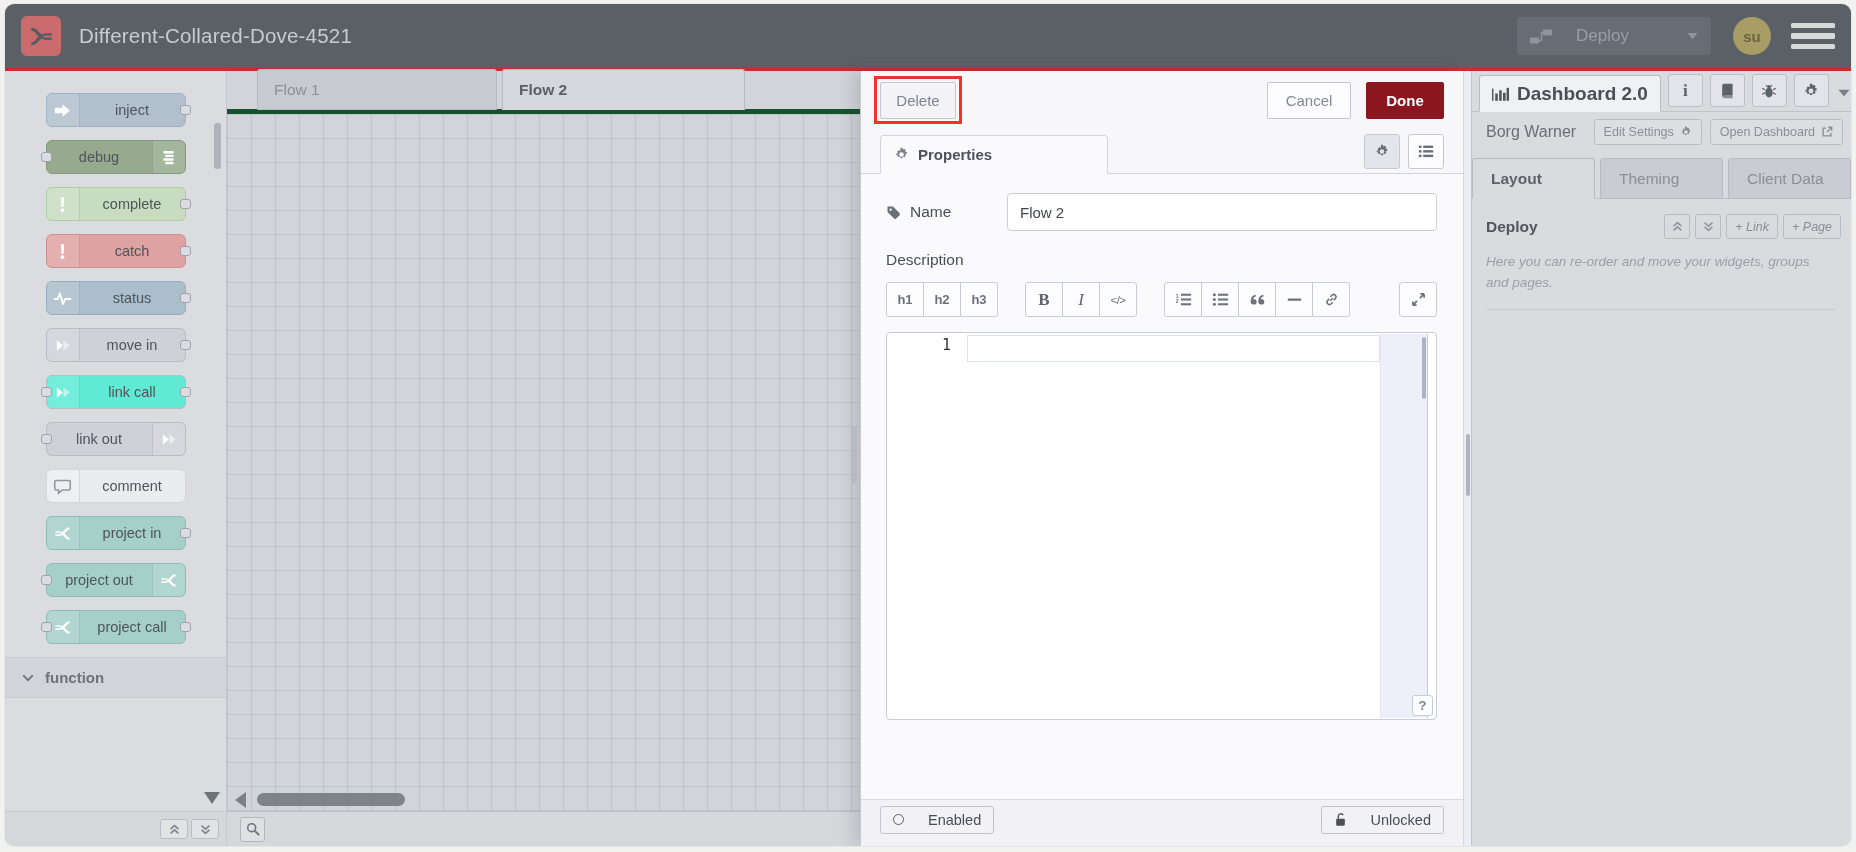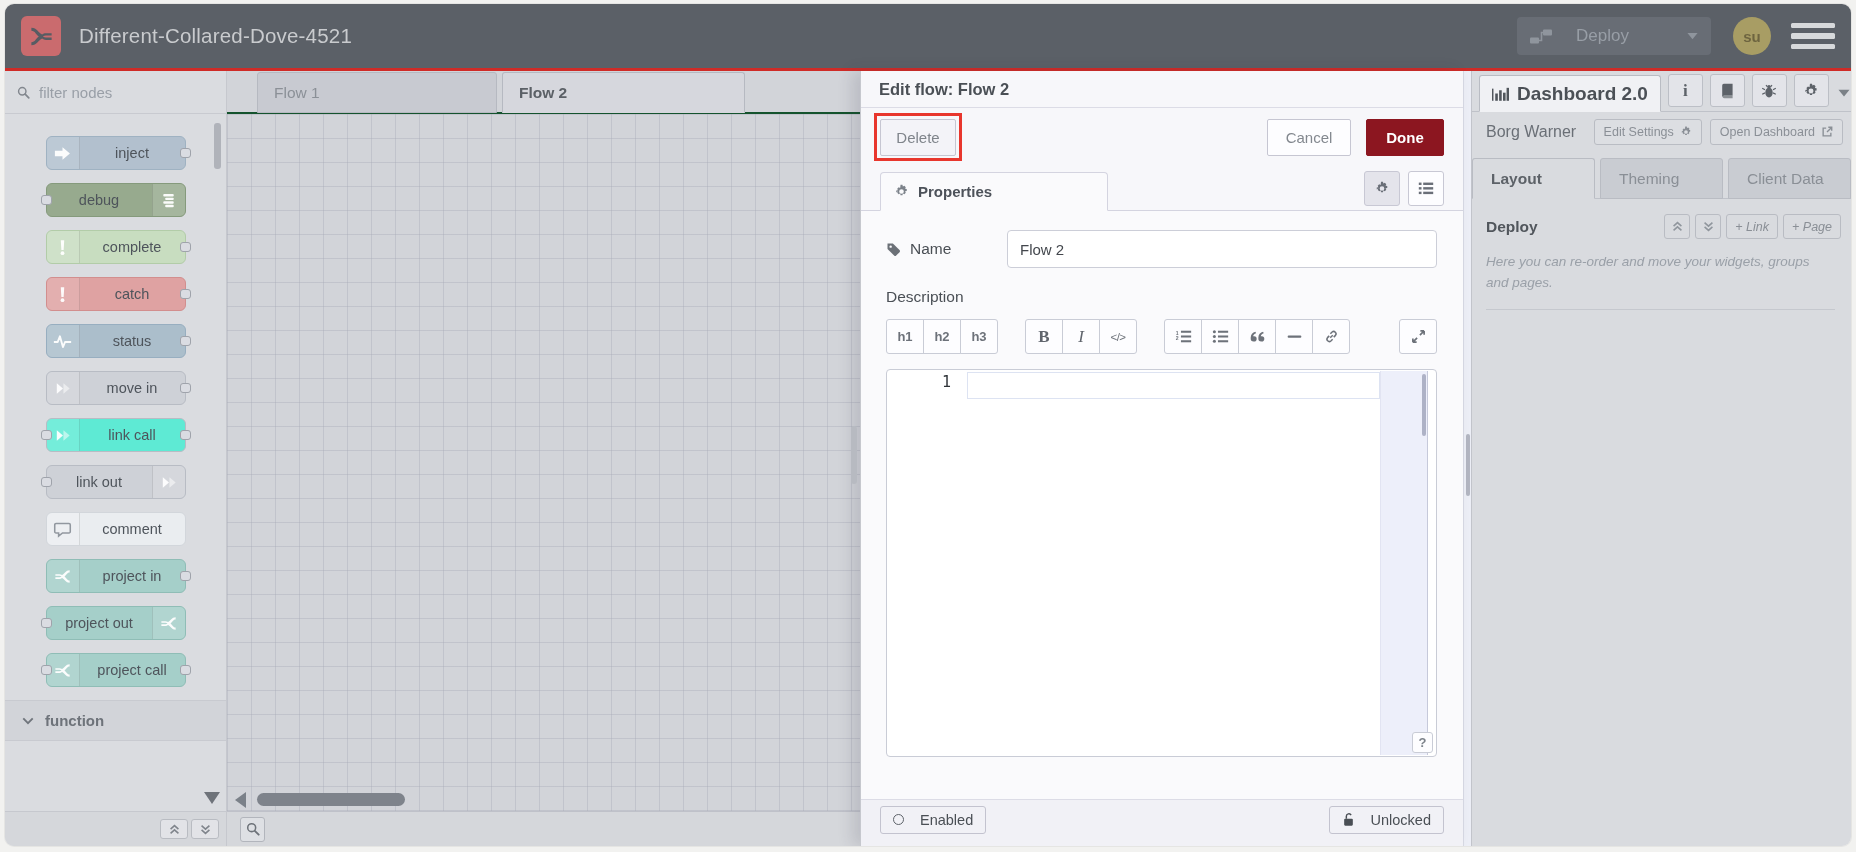--- a/index.html
+++ b/index.html
@@ -57,21 +57,21 @@
   .pal-down{position:absolute;right:6px;bottom:42px;width:0;height:0;
     border-left:8px solid transparent;border-right:8px solid transparent;border-top:12px solid #6e737a;}
   .pal-footer{margin-top:auto;height:35px;flex:none;background:#d5d7db;border-top:1px solid #c6c8ce;
     display:flex;align-items:center;justify-content:flex-end;padding:0 7px;gap:3px;}
   .pal-footer button{width:28px;height:20px;background:#e2e3e7;border:1px solid #b9bcc2;border-radius:3px;
     color:#80858c;display:grid;place-items:center;padding:0;cursor:pointer;}
   .pal-footer button span{width:11px;height:11px;}
 
   
   .canvas{flex:1;min-width:0;background:#d2d4d9;display:flex;flex-direction:column;position:relative;}
-  .tabbar{height:43px;flex:none;border-bottom:2px solid #14532d;display:flex;align-items:flex-end;padding-left:30px;}
+  .tabbar{height:43px;flex:none;border-bottom:5px solid #14532d;display:flex;align-items:flex-end;padding-left:30px;}
   .tab{height:41px;width:240px;margin-bottom:-1px;border:1px solid #b6b9c1;border-radius:3px 3px 0 0;
     display:flex;align-items:center;padding-left:16px;font-size:15.5px;cursor:pointer;}
   .tab.inactive{background:#c8cad1;color:#8b9097;}
   .tab.active{background:#d6d7dd;color:#5b6066;font-weight:bold;border-bottom-color:#d6d7dd;margin-left:5px;width:243px;}
   .grid{flex:1;background-color:#d2d4d9;background-image:
     linear-gradient(to right,rgba(166,170,184,.38) 1px,transparent 1px),
     linear-gradient(to bottom,rgba(166,170,184,.38) 1px,transparent 1px);
     background-size:24px 24px;}
   .hscroll{position:absolute;left:8px;bottom:39px;height:15px;display:flex;align-items:center;}
   .hscroll .arrL{width:0;height:0;border-top:8px solid transparent;border-bottom:8px solid transparent;
@@ -132,21 +132,21 @@
   .activeline{position:absolute;left:80px;right:56px;top:2px;height:27px;background:#fff;border:1px solid #dde3f2;}
   .vtrack{position:absolute;right:8px;top:1px;bottom:1px;width:48px;background:#edeffa;
     border-left:1px solid #e2e4f2;border-right:1px solid #c6c9da;}
   .vthumb{position:absolute;right:10px;top:4px;width:4px;height:62px;background:#aeb2c6;border-radius:2px;}
   .helpbtn{position:absolute;right:3px;bottom:3px;width:21px;height:21px;background:#fdfdff;border:1px solid #c9ccd6;
     border-radius:3px;color:#7c828a;font-size:13px;font-weight:bold;z-index:2;padding:0;cursor:pointer;}
   .tray-footer{height:40px;flex:none;background:#f1f1f6;border-top:1px solid #dcdce6;display:flex;
     align-items:center;padding:0 19px;}
   .tray-pad{height:7px;flex:none;background:#f1f1f6;}
   .fbtn{height:28px;border:1px solid #c3c3cf;border-radius:3px;background:#f1f1f6;display:inline-flex;
-    align-items:center;gap:16px;padding:12px 12px;font-size:14.5px;color:#4a4f55;cursor:pointer;
+    align-items:center;gap:24px;padding:12px 12px;font-size:14.5px;color:#4a4f55;cursor:pointer;
     font-family:"Liberation Sans",sans-serif;}
   .circ{width:11px;height:11px;border:1.6px solid #5d6269;border-radius:50%;}
   .lockic{width:13px;height:15px;color:#4a4f55;}
 
   
   .vstrip{width:8px;flex:none;background:#eceef6;border-left:1px solid #d8dae4;position:relative;}
   .vthumb2{position:absolute;top:363px;left:1.5px;width:4px;height:62px;background:#b2b5c1;border-radius:2px;}
 
   
   .sidebar{width:380px;flex:none;background:#d9dbdf;border-left:1px solid #c2c4cb;display:flex;flex-direction:column;}
@@ -217,29 +217,20 @@
     <div class="burger">
         <i></i>
         <i></i>
         <i></i>
       </div>
   </header>
 
   <div class="main">
 
     <aside class="palette">
-      <div class="pal-search">
-        <span class="sic">
-            <svg viewBox="0 0 18 18" width="100%" height="100%">
-              <circle cx="7.3" cy="7.3" r="5.1" fill="none" stroke="currentColor" stroke-width="2"></circle>
-              <path d="M11.3 11.3L16.3 16.3" stroke="currentColor" stroke-width="2.4" stroke-linecap="round"></path>
-            </svg>
-          </span>
-        <input placeholder="filter nodes" style="">
-      </div>
       <div class="pal-nodes">
           <div class="pnode" style="background: rgb(178, 192, 206); border-color: rgb(159, 178, 194);">
             <span class="picon l">
               <span>
                 <svg viewBox="0 0 20 20" width="100%" height="100%">
                   <path fill="currentColor" d="M2 7.2h8V3.5l7.8 6.5-7.8 6.5v-3.7H2z"></path>
                 </svg>
               </span>
             </span>
             <span class="nlabel">inject</span>
@@ -437,21 +428,20 @@
                 <circle cx="7.3" cy="7.3" r="5.1" fill="none" stroke="currentColor" stroke-width="2"></circle>
                 <path d="M11.3 11.3L16.3 16.3" stroke="currentColor" stroke-width="2.4" stroke-linecap="round"></path>
               </svg>
             </span>
           </button>
       </div>
     </section>
 
     <section class="tray">
       <div class="tray-handle"></div>
-      <div class="tray-header">Edit flow: Flow 2</div>
       <div class="tray-toolbar">
         <button class="btn delete">Delete</button>
         <div class="annot"></div>
         <div class="spacer"></div>
         <button class="btn cancel">Cancel</button>
         <button class="btn done">Done</button>
       </div>
       <div class="tray-tabs">
         <div class="ptab">
           <span class="pgear">

